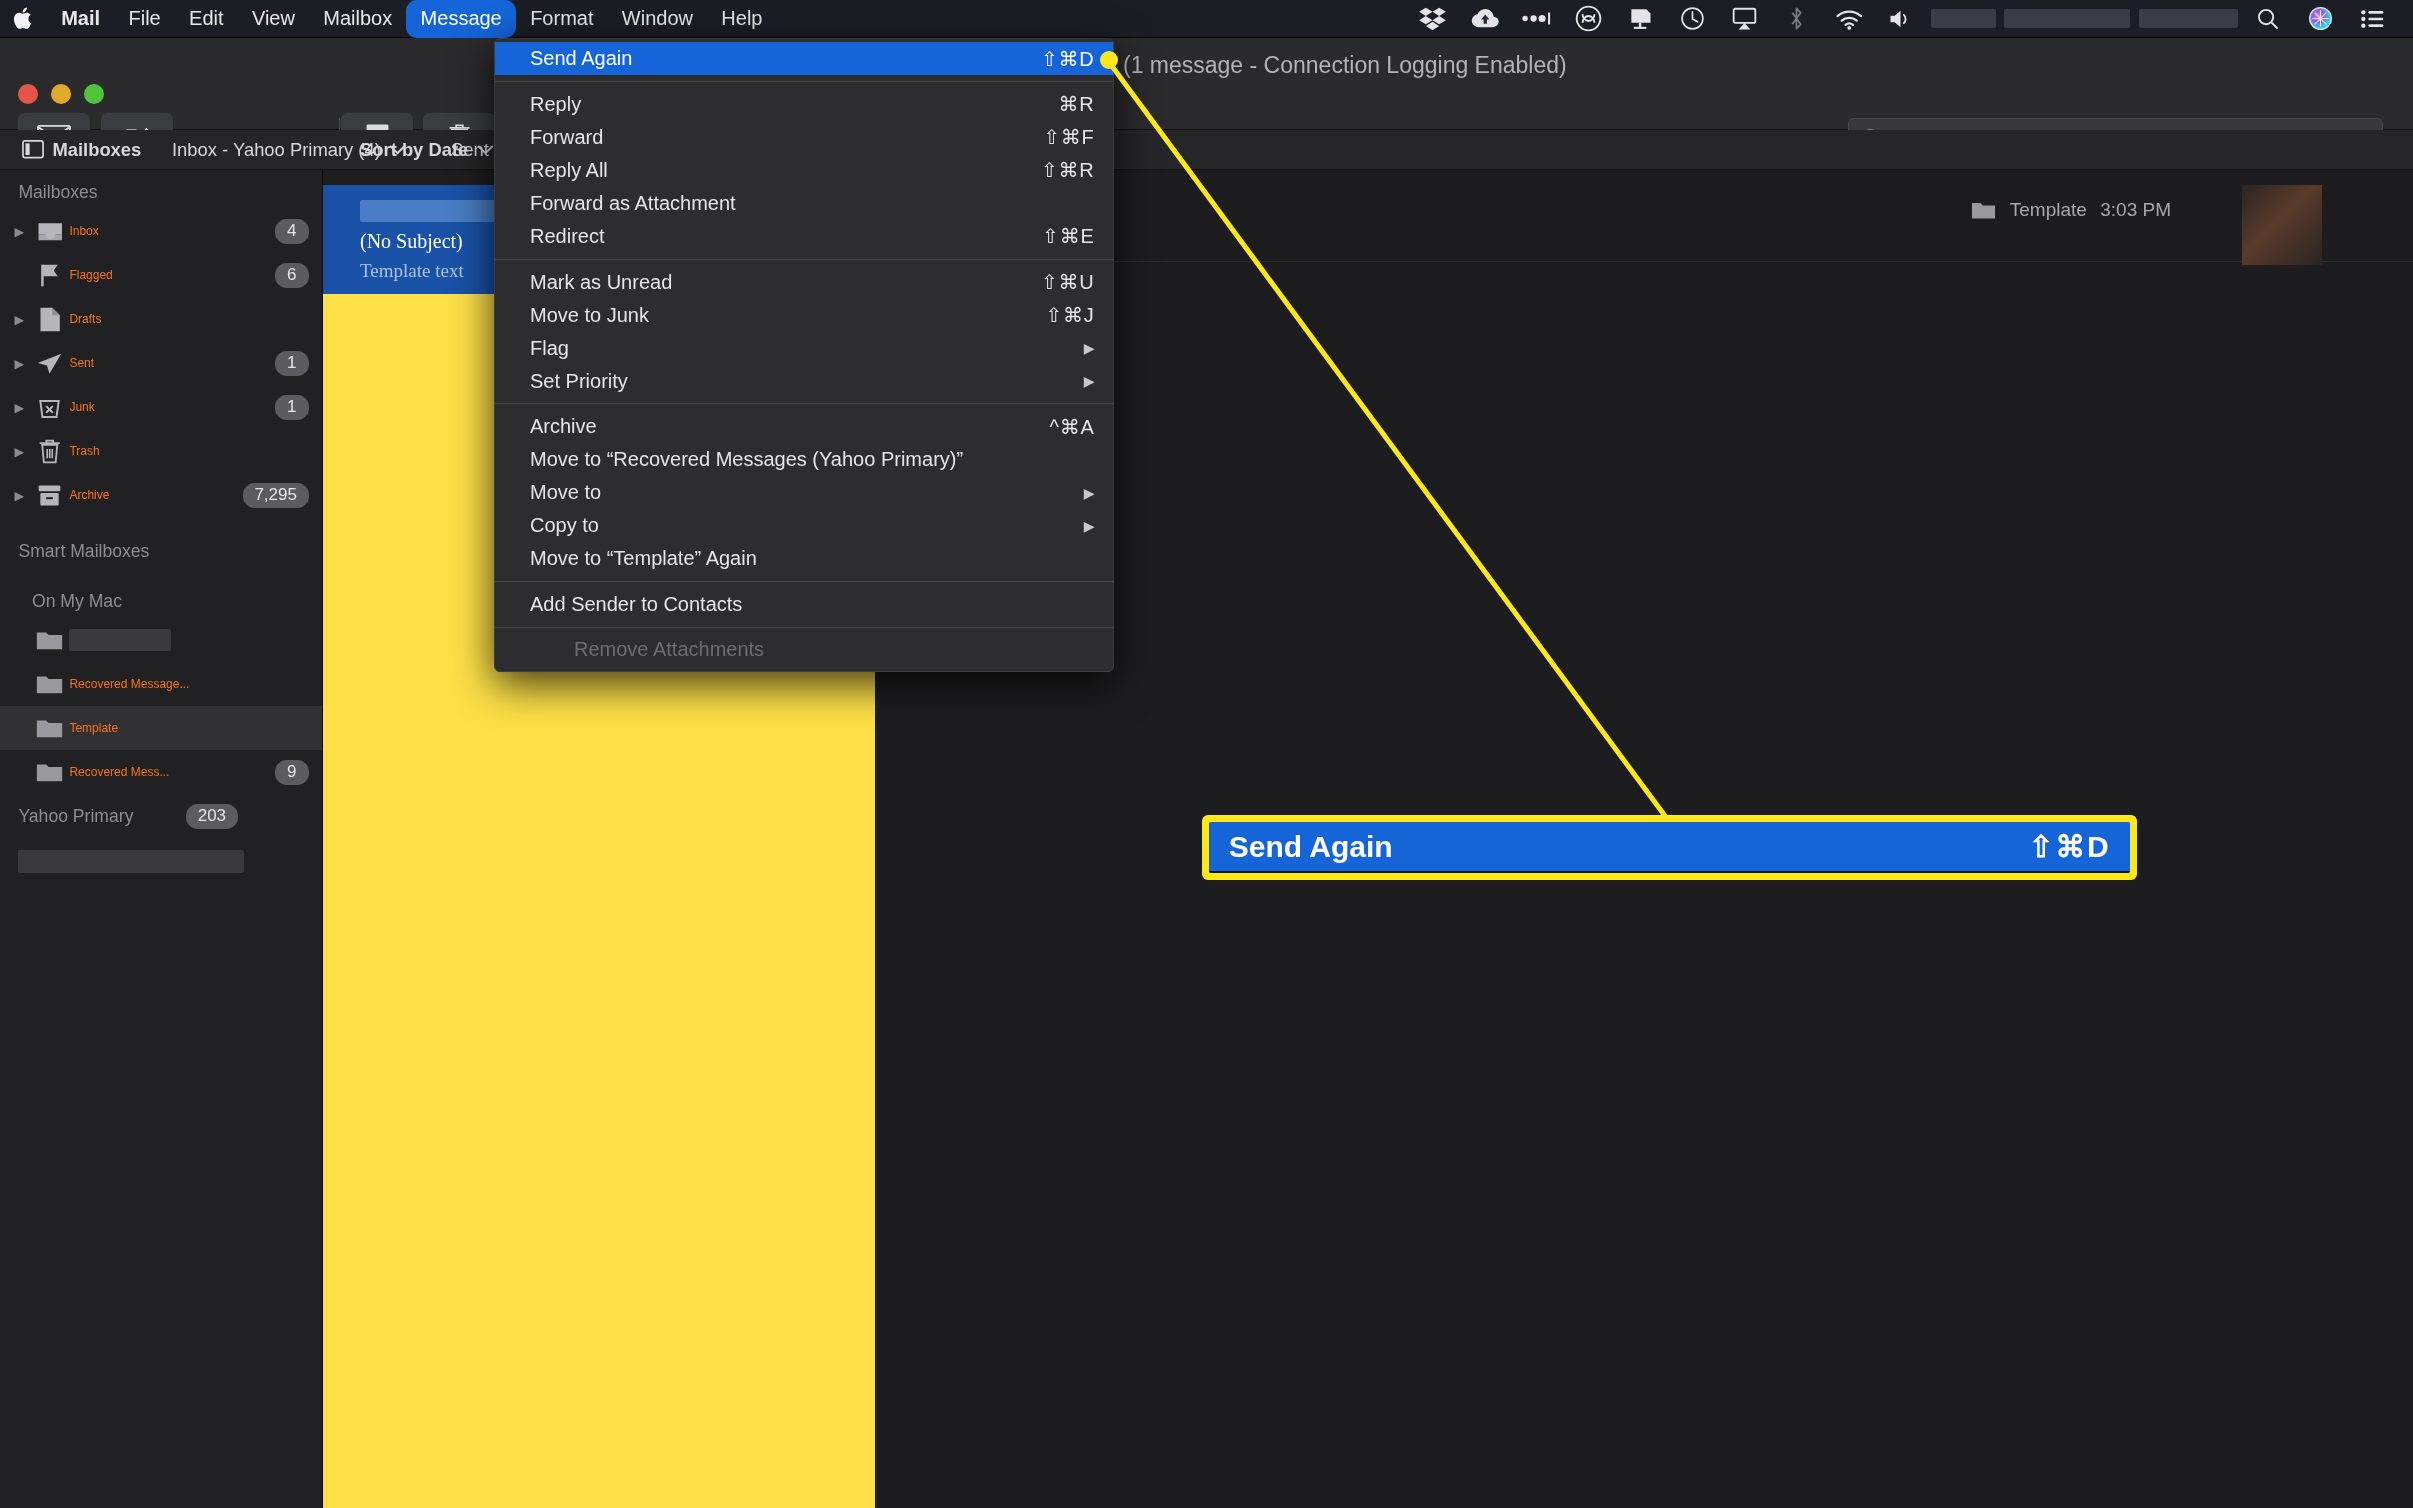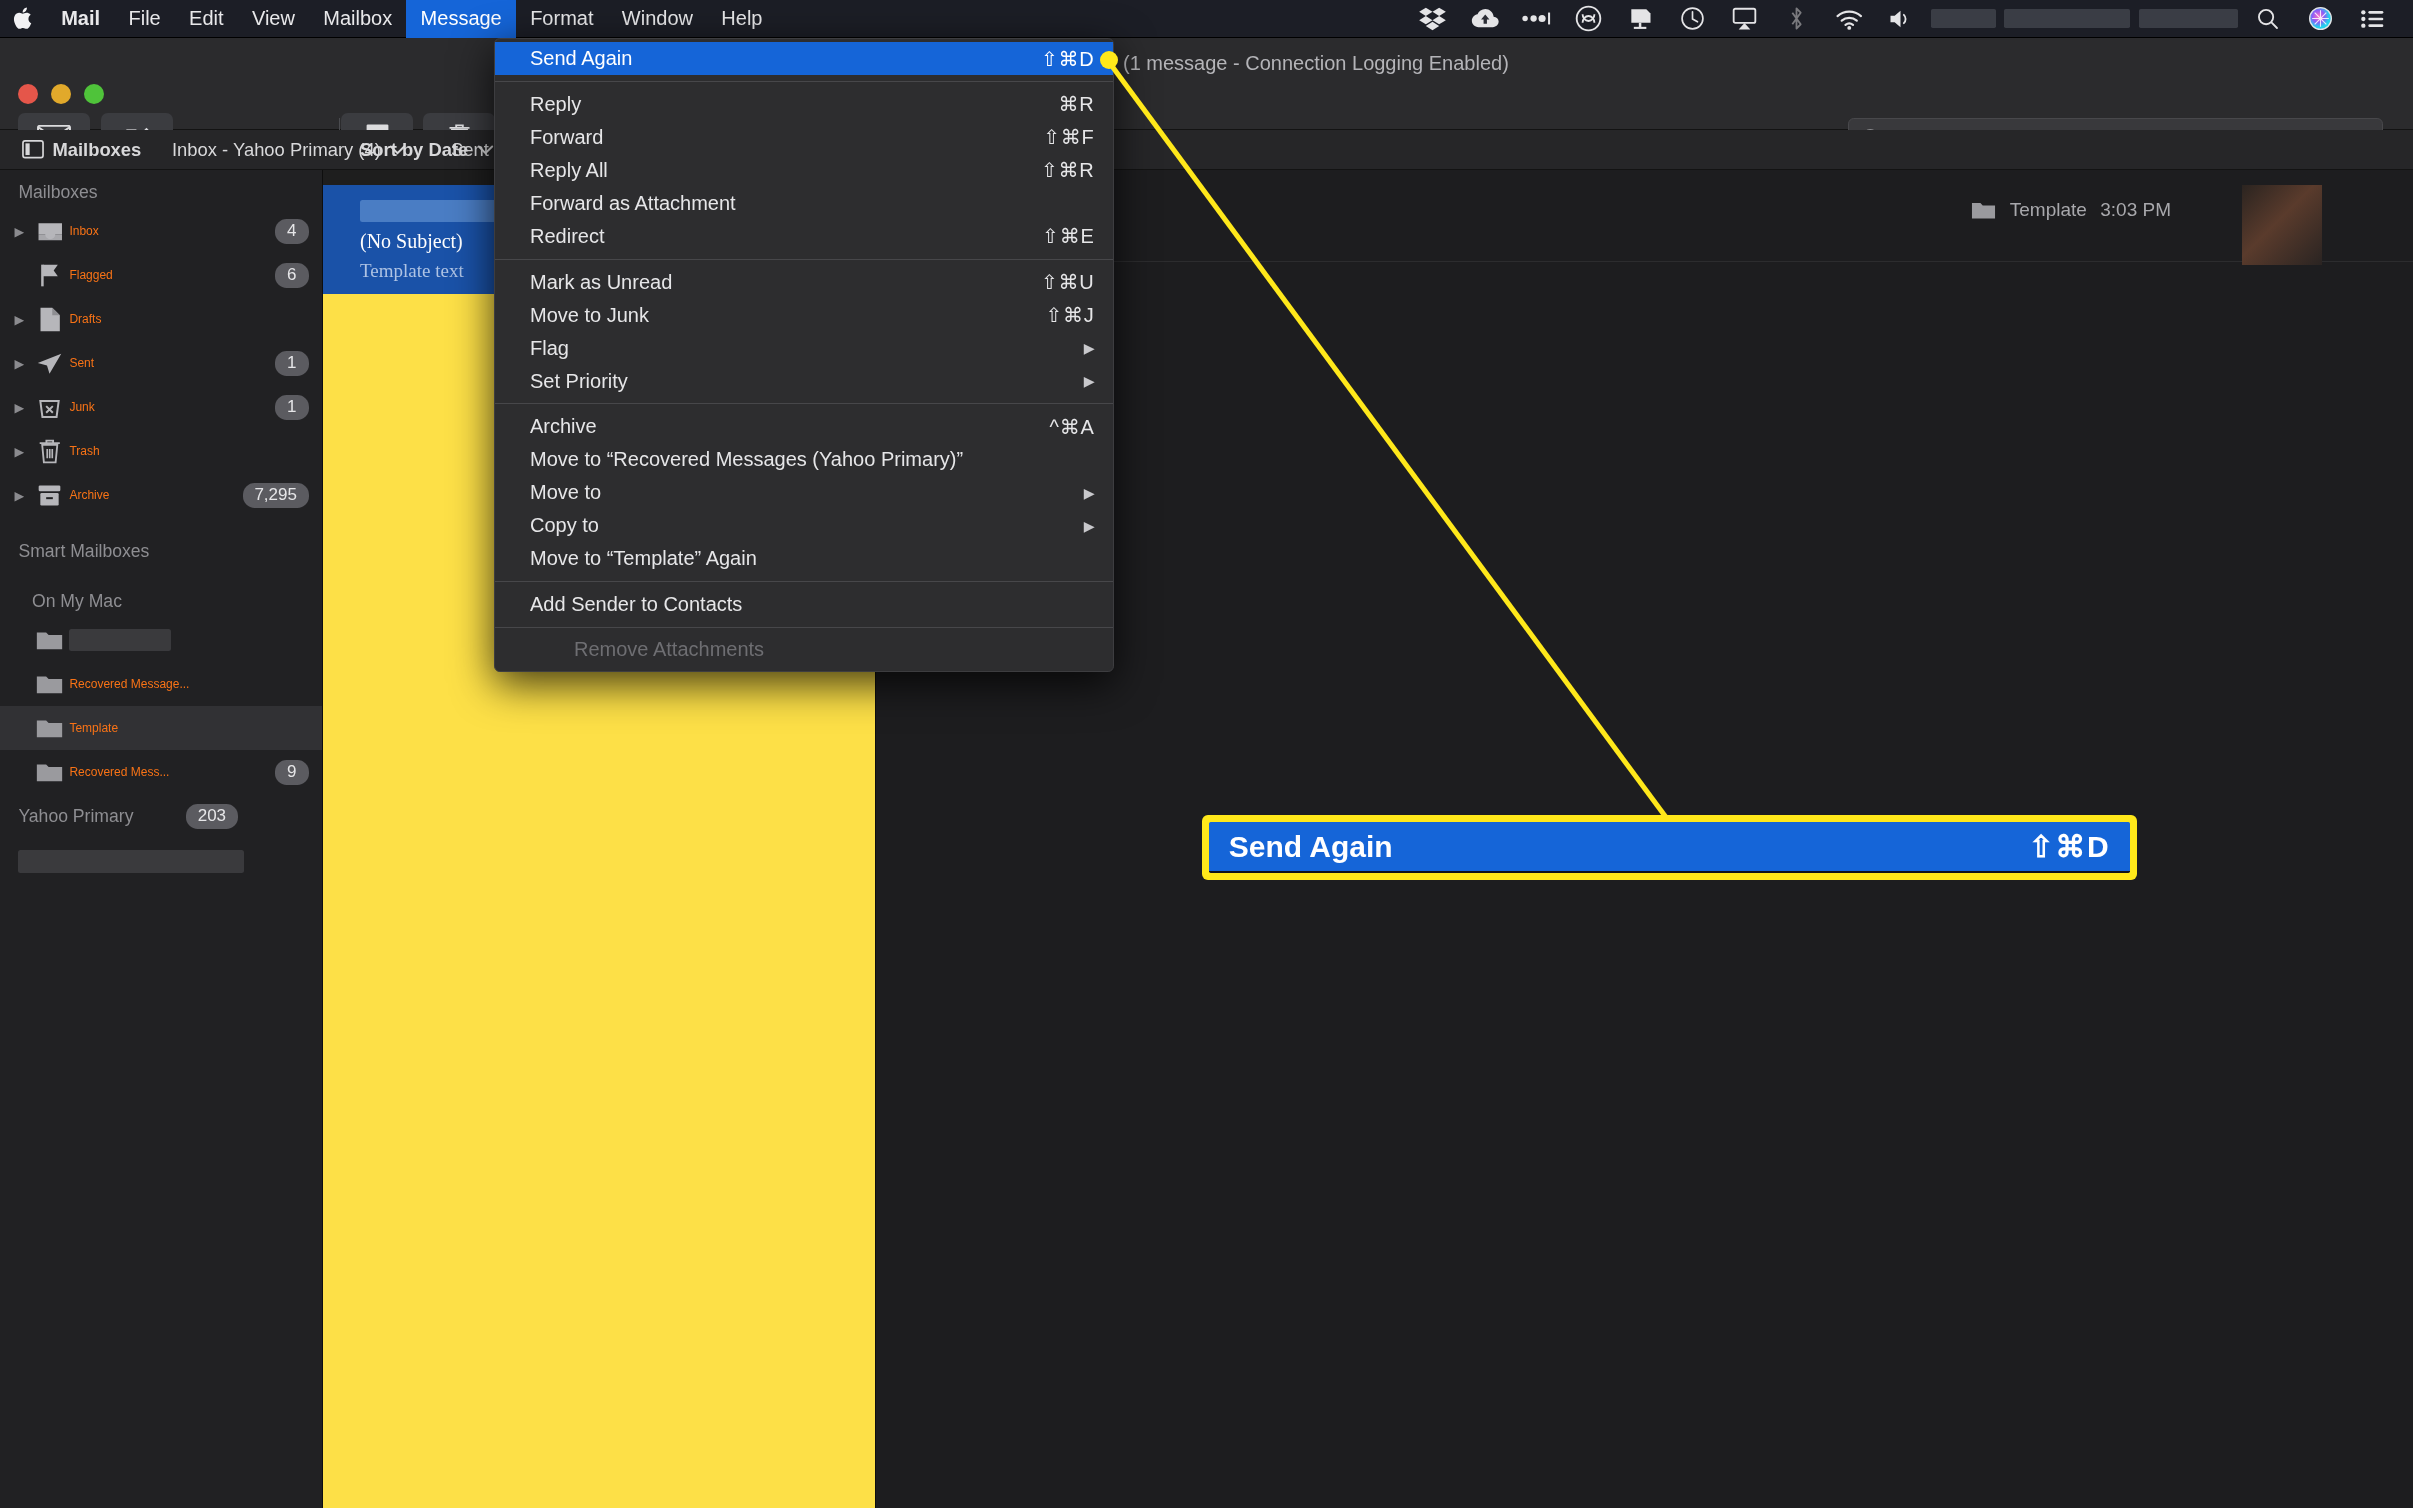--- a/index.html
+++ b/index.html
@@ -11,21 +11,21 @@
     position:absolute; left:0; top:0; width:2413px; height:38px;
     background:#1c1e26; display:flex; align-items:center;
     border-bottom:0.8px solid #000;
   }
   .mb-apple{ width:47px; display:flex; justify-content:center; align-items:center; }
   .mb-item{
     height:38px; padding:0 14.2px; display:flex; align-items:center;
     color:#e8e8ea; font-size:20px; white-space:nowrap;
   }
   .mb-item.bold{ font-weight:bold; }
-  .mb-item.active{ background:#1565d8; color:#fff; }
+  .mb-item.active{ background:#1565d8; color:#fff;border-radius:11px; }
   .mb-right{ margin-left:auto; display:flex; align-items:center; padding-right:15px; gap:0px; }
   .mb-ic{ width:52px; height:38px; display:flex; align-items:center; justify-content:center; }
   .mb-block{ width:65px; height:18.4px; background:#3a3d45; margin:0 4.2px; border-radius:1.7px; }
   .mb-block.w2{ width:126px; }
   .mb-block.w3{ width:99px; }
 
   
   .window{
     position:absolute; left:0; top:38px; width:2011px; height:1471px;
     background:#1e1e1e;
@@ -594,21 +594,21 @@
     <span>Add Sender to Contacts</span>
   </div>
 
   <div class="msep"></div>
 
   <div class="mi dim">
     <span>Remove Attachments</span>
   </div>
 </div>
 
-<div style="position:absolute; left:1123px; top:52px; color:#b4b4b8; font-size:20px; z-index:10;">(1 message - Connection Logging Enabled)</div>
+<div style="position:absolute; left:1123px; top:52px; color:#b4b4b8; font-size:23px; z-index:10;">(1 message - Connection Logging Enabled)</div>
 
 <div class="callout">
   <div class="callout-inner">
     <span class="callout-label">Send Again</span>
     <span class="callout-sc">⇧⌘D</span>
   </div>
 </div>
 
 
 </body></html>

